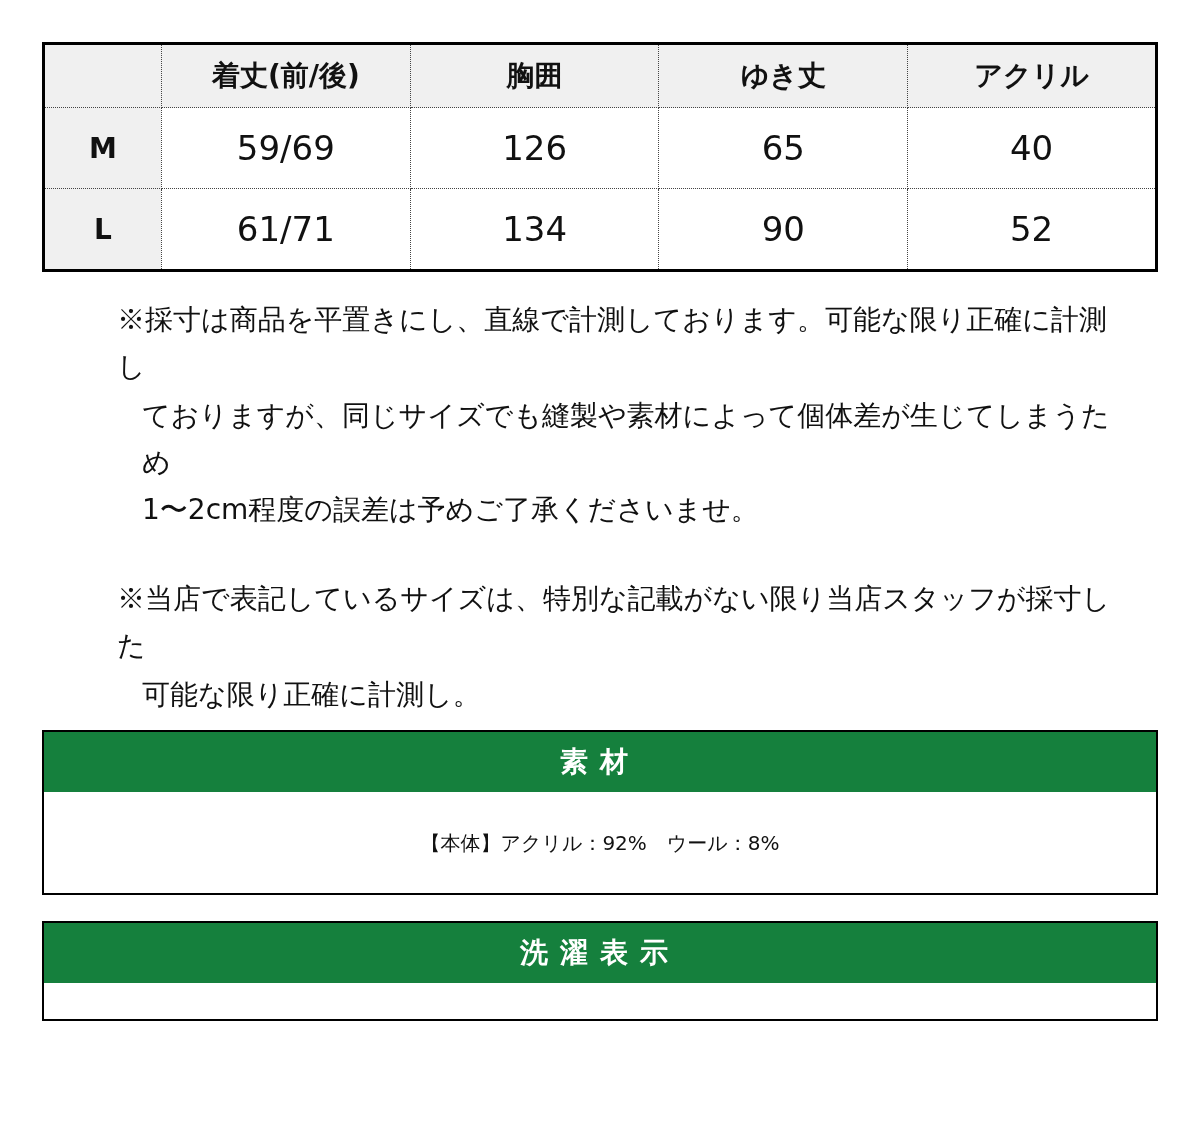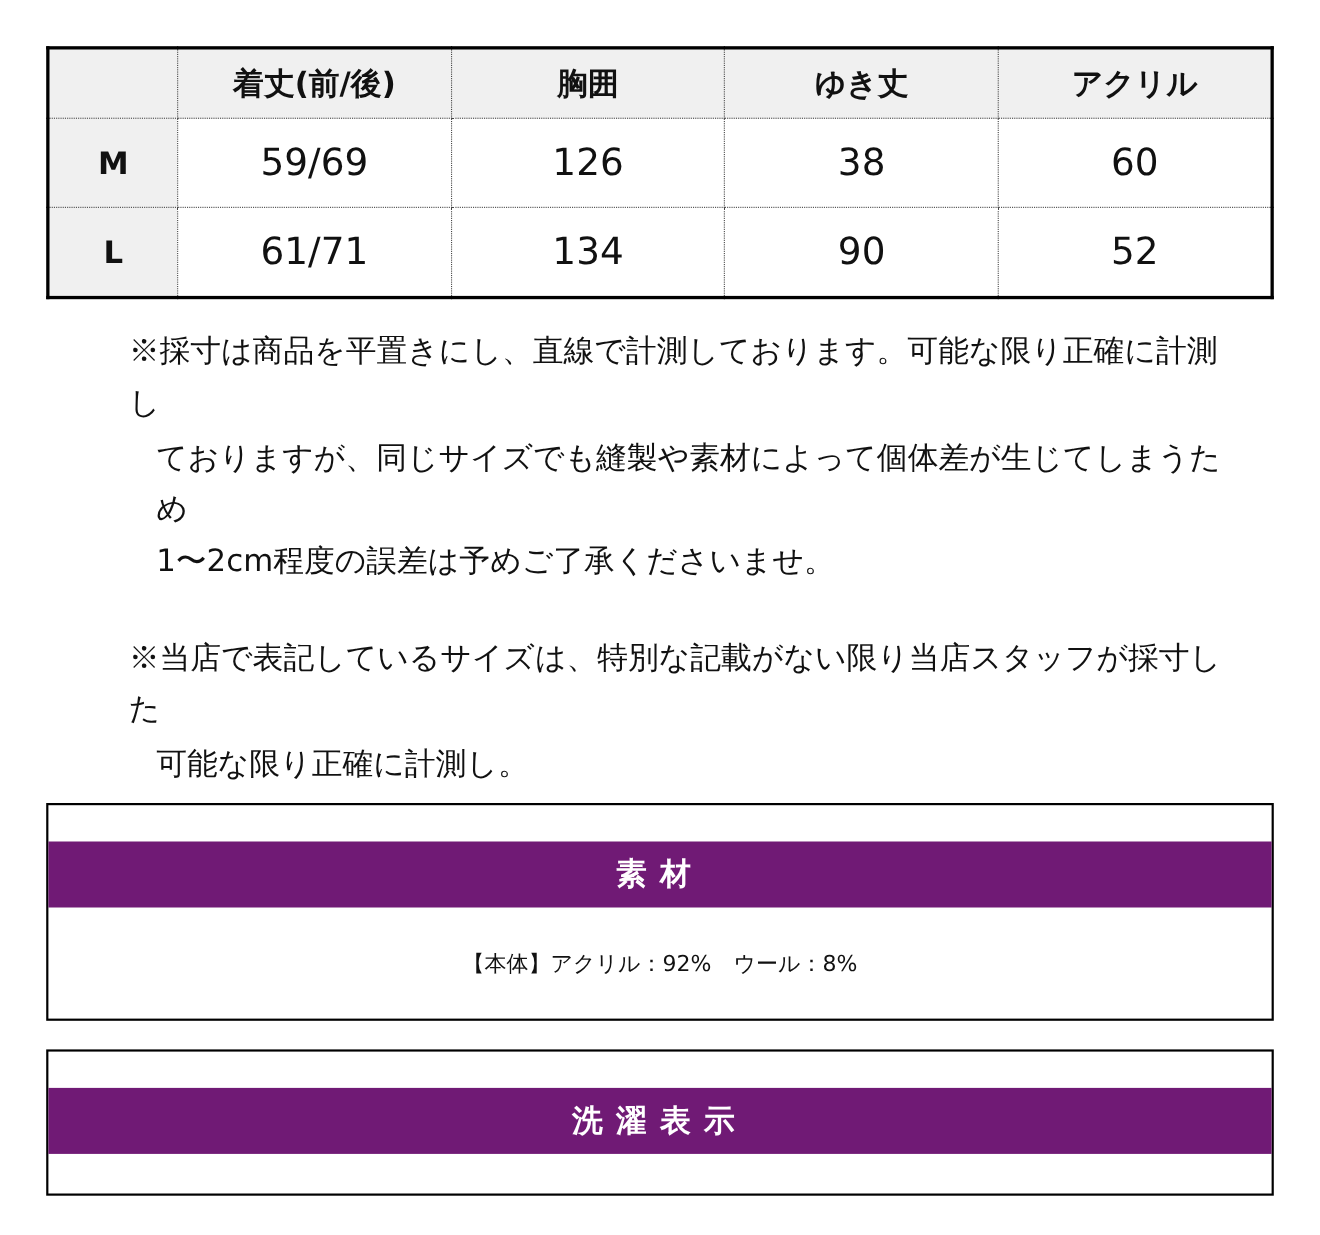--- a/index.html
+++ b/index.html
@@ -69,29 +69,28 @@
   .note + .note { margin-top: 44px; }
   .note .first { margin-left: -25px; font-family: Liberation Mono, monospace; }
 
   
   .box {
     border: 2px solid #000000;
   }
   .box.material { margin-top: 12px; }
   .box.laundry  { margin-top: 26px; }
   .box .bar {
-    background: #701a75;
+    background: #15803d;
     color: #ffffff;
     font-weight: bold;
     font-size: 28px;
     letter-spacing: 12px;
     text-align: center;
     height: 60px;
     line-height: 60px;
-    margin-top: 33px;
   }
   .material-content {
     padding: 28px 0 26px 0;
     text-align: center;
   }
   .material-line {
     font-size: 20px;
     line-height: 47px;
   }
 
@@ -124,22 +123,22 @@
         <th>胸囲</th>
         <th>ゆき丈</th>
         <th>アクリル</th>
       </tr>
     </thead>
     <tbody>
       <tr>
         <th>M</th>
         <td>59/69</td>
         <td>126</td>
-        <td>38</td>
-        <td>60</td>
+        <td>65</td>
+        <td>40</td>
       </tr>
       <tr>
         <th>L</th>
         <td>61/71</td>
         <td>134</td>
         <td>90</td>
         <td>52</td>
       </tr>
     </tbody>
   </table>

